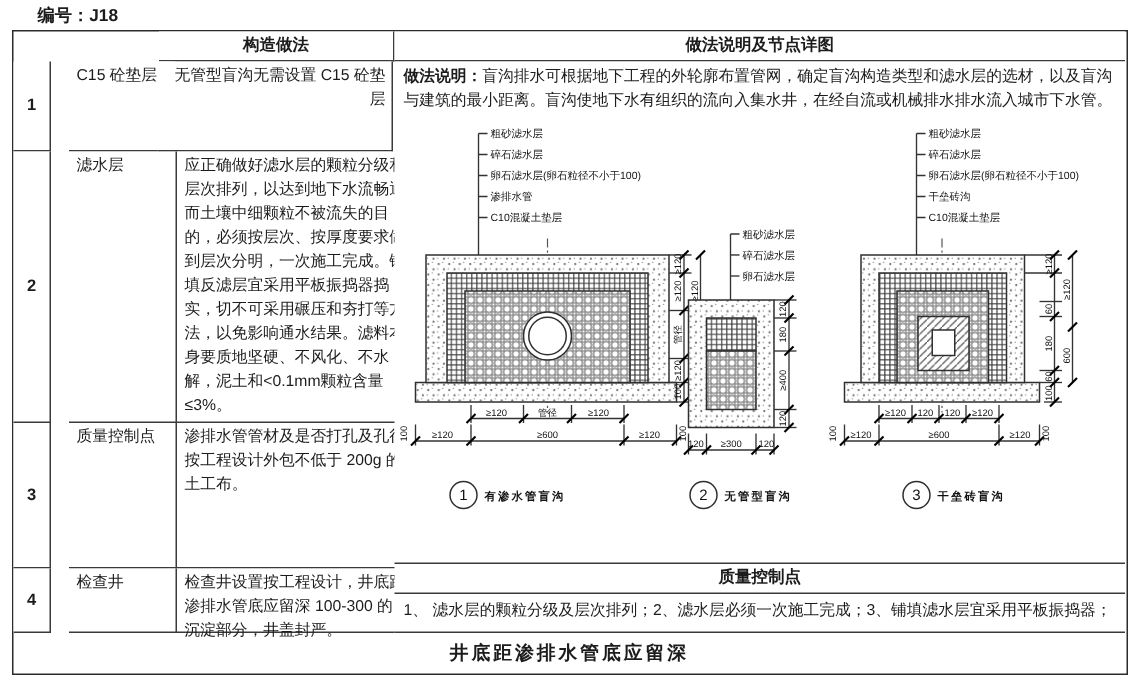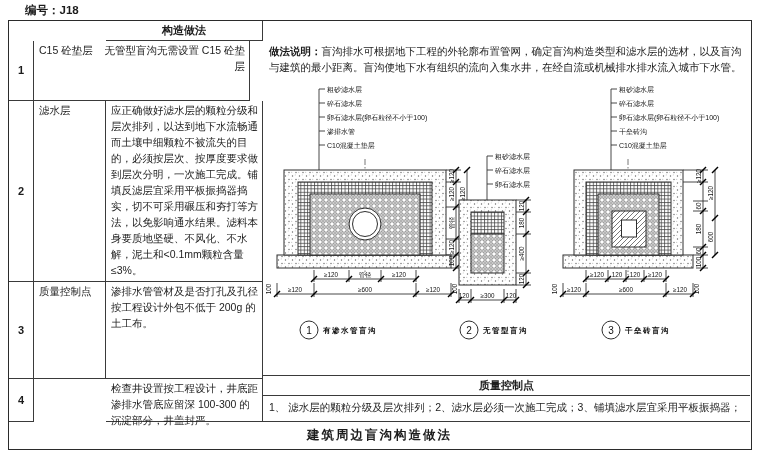--- a/index.html
+++ b/index.html
@@ -4,21 +4,21 @@
 <style>
   html,body{margin:0;padding:0;background:#fff;}
   .page{position:relative;width:760px;height:460px;background:#fff;overflow:hidden;
         font-family:"Liberation Sans","DejaVu Sans",sans-serif;color:#1c1c1c;}
   .docno{position:absolute;left:25px;top:3px;font-size:11.5px;font-weight:bold;}
   .frame{position:absolute;left:8px;top:20px;width:744px;height:430px;border:1.5px solid #2b2b2b;box-sizing:border-box;}
   .cell{position:absolute;box-sizing:border-box;border-right:1px solid #3a3a3a;border-bottom:1px solid #3a3a3a;
         font-size:10.5px;line-height:1.52;background:#fff;}
   .hdr{display:flex;align-items:center;justify-content:center;font-weight:bold;font-size:11px;}
   .num{display:flex;align-items:center;justify-content:center;font-weight:bold;font-size:11px;}
-  .txt{padding:2px 4px 2px 5px;}
+  .txt{padding:2px 4px 2px 5px;margin-left:12px;}
   .noR{border-right:none;}
   .qc-head{display:flex;align-items:center;justify-content:center;font-weight:bold;font-size:11px;font-family:Liberation Serif, serif;}
   .qc-body{padding:4px 6px;font-size:10.5px;}
   .title-row{position:absolute;left:0;top:401px;width:741px;height:26px;display:flex;align-items:center;justify-content:center;
              font-weight:bold;font-size:12.5px;letter-spacing:2px;box-sizing:border-box;}
   .detail-cell{overflow:hidden;}
   .desc{padding:2px 6px;font-size:10.5px;line-height:1.55;}
   svg{position:absolute;left:0;top:42px;}
   svg text{fill:#111;}
   .lbl{font-size:7px;}
@@ -33,34 +33,36 @@
 </head>
 <body>
 
 <div class="page">
 
   <div class="docno">编号：J18</div>
 
   <div class="frame">
 
     <div class="cell hdr" style="left:97px;top:0;width:157px;height:20px;">构造做法</div>
+    <div class="cell hdr noR" style="left:254px;top:0;width:487px;height:20px;">做法说明及节点详图</div>
 
     <div class="cell num" style="left:0;top:20px;width:25px;height:60px;">1</div>
     <div class="cell txt" style="left:25px;top:20px;width:72px;height:60px;">C15 砼垫层</div>
     <div class="cell txt" style="left:84px;top:20px;width:157px;height:60px;text-align:right;">无管型盲沟无需设置 C15 砼垫层</div>
 
     <div class="cell num" style="left:0;top:80px;width:25px;height:181px;">2</div>
     <div class="cell txt" style="left:25px;top:80px;width:72px;height:181px;">滤水层</div>
     <div class="cell txt" style="left:97px;top:80px;width:157px;height:181px;">应正确做好滤水层的颗粒分级和层次排列，以达到地下水流畅通而土壤中细颗粒不被流失的目的，必须按层次、按厚度要求做到层次分明，一次施工完成。铺填反滤层宜采用平板振捣器捣实，切不可采用碾压和夯打等方法，以免影响通水结果。滤料本身要质地坚硬、不风化、不水解，泥土和&lt;0.1mm颗粒含量≤3%。</div>
 
     <div class="cell num" style="left:0;top:261px;width:25px;height:97px;">3</div>
     <div class="cell txt" style="left:25px;top:261px;width:72px;height:97px;">质量控制点</div>
     <div class="cell txt" style="left:97px;top:261px;width:157px;height:97px;">渗排水管管材及是否打孔及孔径按工程设计外包不低于 200g 的土工布。</div>
 
     <div class="cell num" style="left:0;top:358px;width:25px;height:43px;">4</div>
+    <div class="cell txt" style="left:25px;top:358px;width:72px;height:43px;">检查井</div>
     <div class="cell txt" style="left:97px;top:358px;width:157px;height:43px;">检查井设置按工程设计，井底距渗排水管底应留深 100-300 的沉淀部分，井盖封严。</div>
 
     <div class="cell noR detail-cell" style="left:254px;top:20px;width:487px;height:335px;">
       <div class="desc">
         <b>做法说明：</b><span>盲沟排水可根据地下工程的外轮廓布置管网，确定盲沟构造类型和滤水层的选材，以及盲沟与建筑的最小距离。盲沟使地下水有组织的流向入集水井，在经自流或机械排水排水流入城市下水管。</span>
       </div>
 
       <svg width="487" height="272" viewBox="0 0 487 272">
         <defs>
           <pattern id="stipple" width="7" height="7" patternUnits="userSpaceOnUse">
@@ -302,15 +304,15 @@
           <circle class="shape" cx="348" cy="247" r="9" fill="#fff"></circle>
           <text class="capno" x="348" y="250.5" text-anchor="middle">3</text>
           <text class="cap" x="362" y="250">干垒砖盲沟</text>
         </g>
       </svg>
     </div>
 
     <div class="cell qc-head noR" style="left:254px;top:355px;width:487px;height:20px;">质量控制点</div>
     <div class="cell qc-body noR" style="left:254px;top:375px;width:487px;height:26px;">1、 滤水层的颗粒分级及层次排列；2、滤水层必须一次施工完成；3、铺填滤水层宜采用平板振捣器；</div>
 
-    <div class="title-row">建筑周边盲沟构造做法</div>
+    <div class="title-row">井底距渗排水管底应留深</div>
   </div>
 </div>
 
 </body></html>

